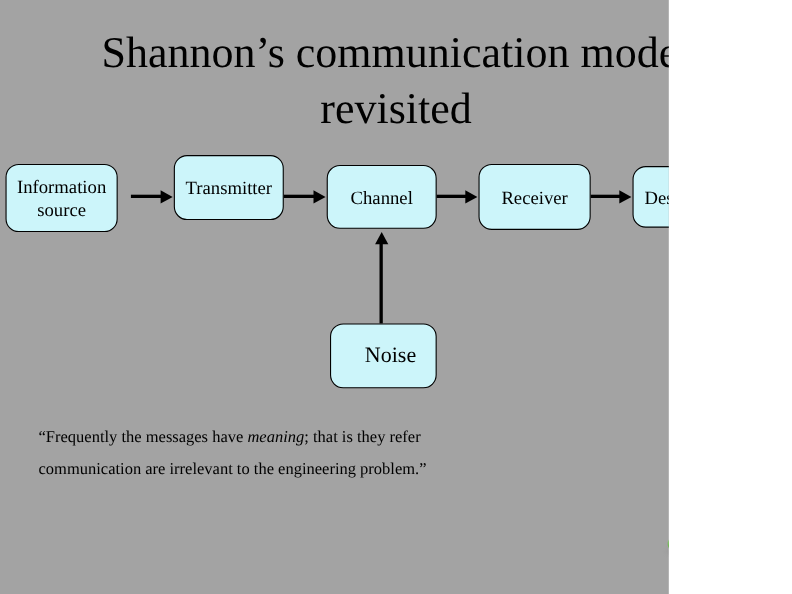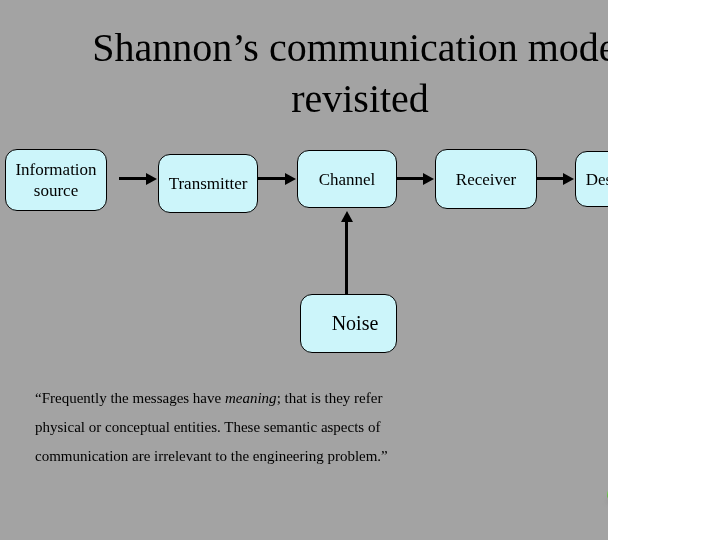--- a/index.html
+++ b/index.html
@@ -38,21 +38,21 @@
     border-radius: 12px;
     display: flex;
     align-items: center;
     justify-content: center;
     text-align: center;
     font-size: 17px;
     line-height: 21px;
     padding: 2px 4px;
   }
   #box-info        { left: 5px;  top: 149px; width: 102px; height: 62px; }
-  #box-transmitter { left: 158px; top: 154px; width: 100px; height: 59px; }
+  #box-transmitter { left: 158px; top: 141px; width: 100px; height: 59px; }
   #box-channel     { left: 297px; top: 150px; width: 100px; height: 58px; }
   #box-receiver    { left: 435px; top: 149px; width: 102px; height: 60px; }
   #box-destination { left: 575px; top: 151px; width: 100px; height: 56px; }
   #box-noise       { left: 300px; top: 294px; width: 97px;  height: 59px; font-size: 20px; padding-left: 17px; }
 
   .h-arrow {
     position: absolute;
     top: 177px;
     height: 3px;
     background: #000000;
@@ -147,21 +147,20 @@
 
     <div class="h-arrow" style="left:119px; width:28px;"></div>
     <div class="h-arrow" style="left:258px; width:28px;"></div>
     <div class="h-arrow" style="left:397px; width:27px;"></div>
     <div class="h-arrow" style="left:537px; width:27px;"></div>
     <div class="v-arrow"></div>
   </div>
 
   <div class="quote">
     <div class="line"><span>“Frequently the messages have </span><span class="ital">meaning</span><span>; that is they refer</span></div>
-    <div class="line">physical or conceptual entities. These semantic aspects of</div>
     <div class="line">communication are irrelevant to the engineering problem.”</div>
   </div>
 
   <div>
     <div class="ball-shadow" id="shadow-green"></div>
     <div class="ball-shadow" id="shadow-blue"></div>
     <div class="ball-shadow" id="shadow-yellow"></div>
     <div class="ball" id="ball-green"></div>
     <div class="ball" id="ball-red"></div>
     <div class="ball" id="ball-blue"></div>

